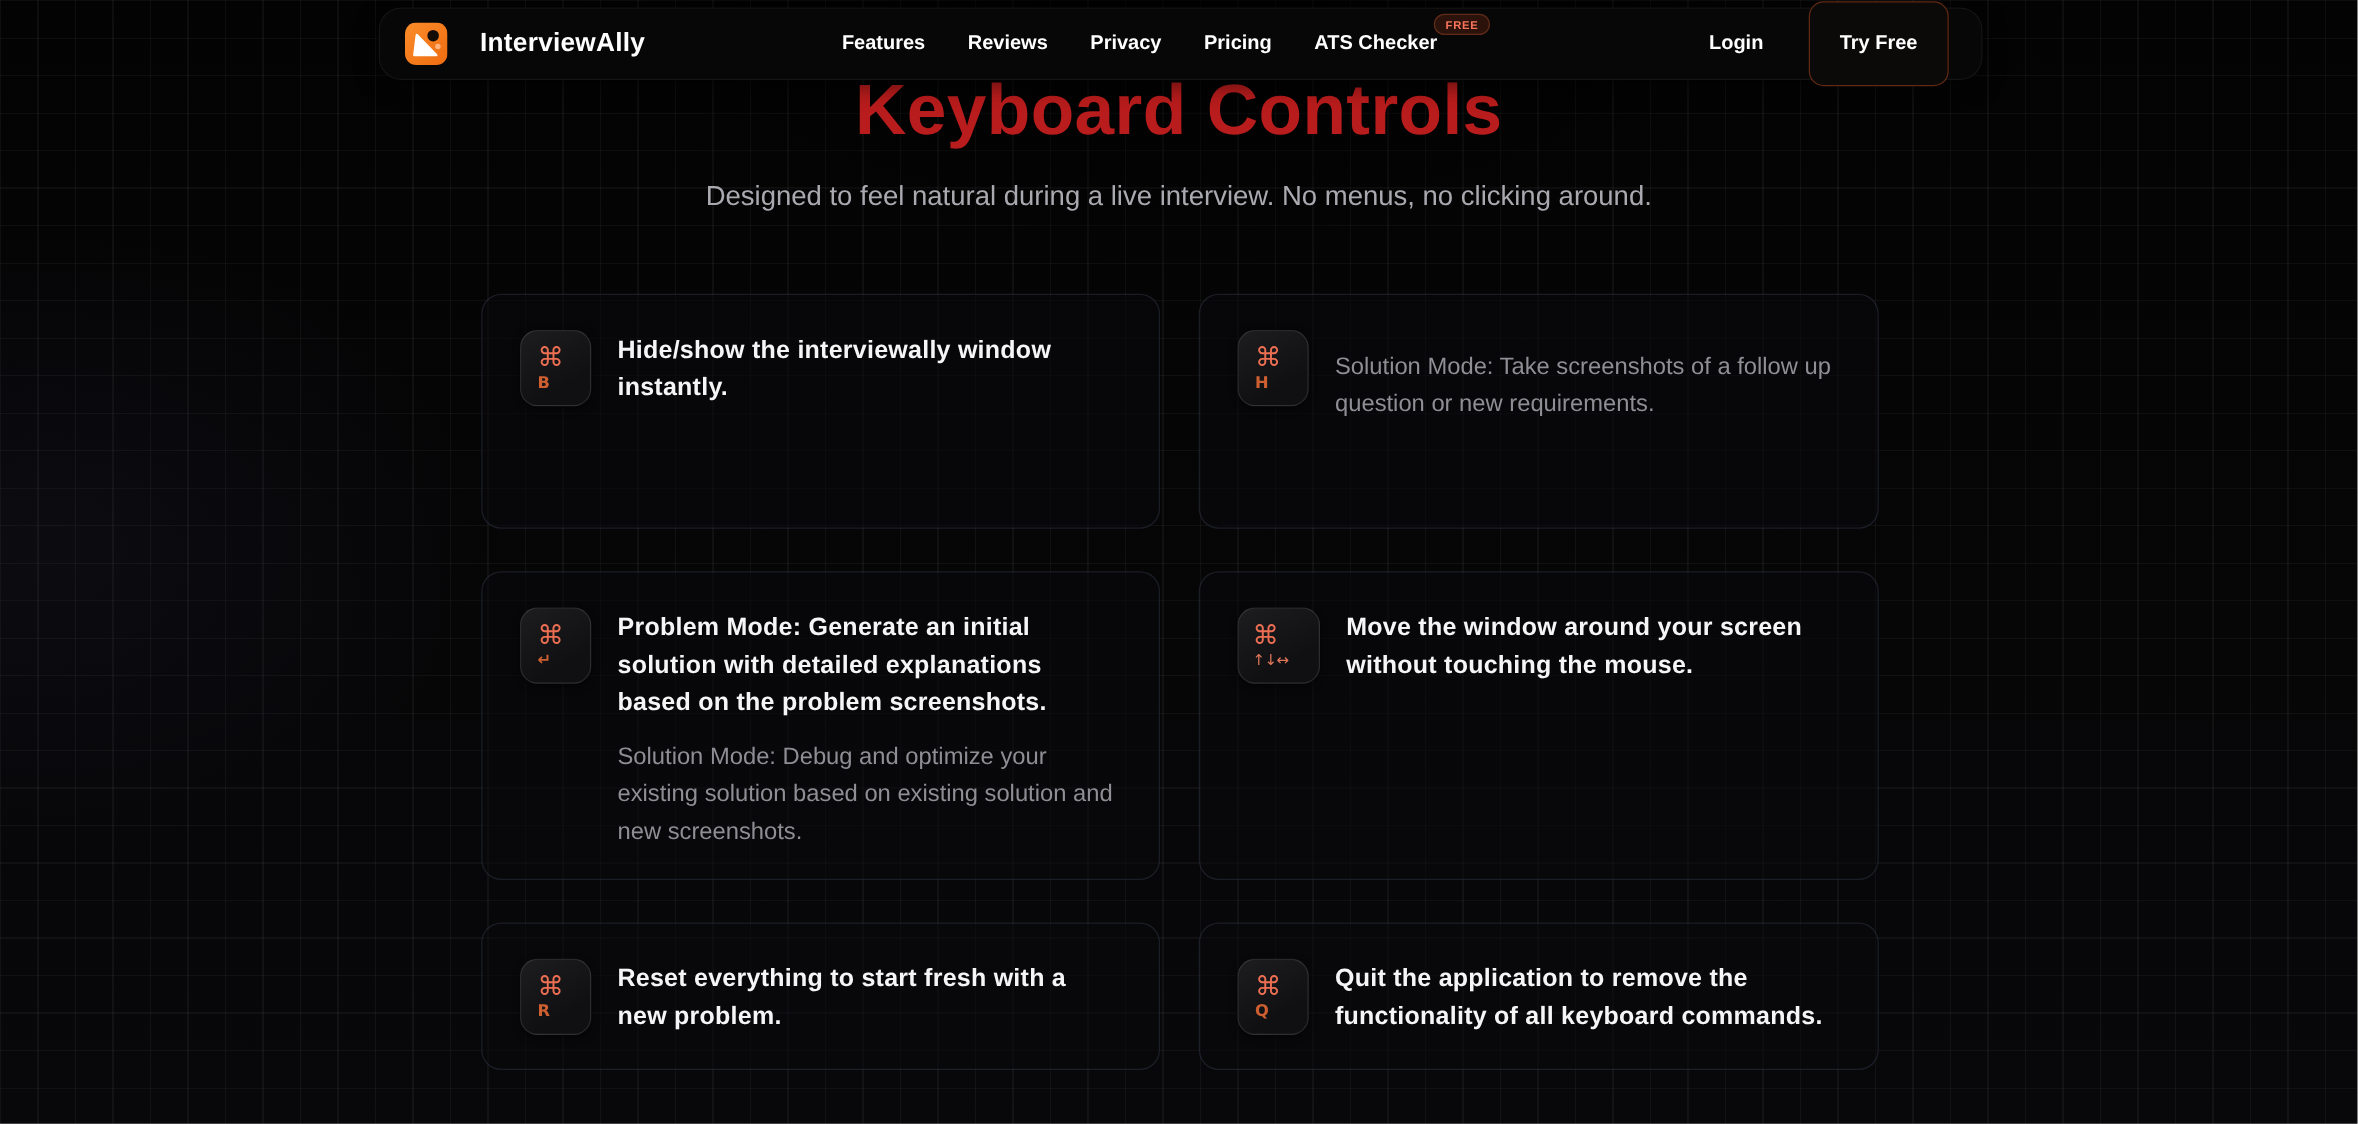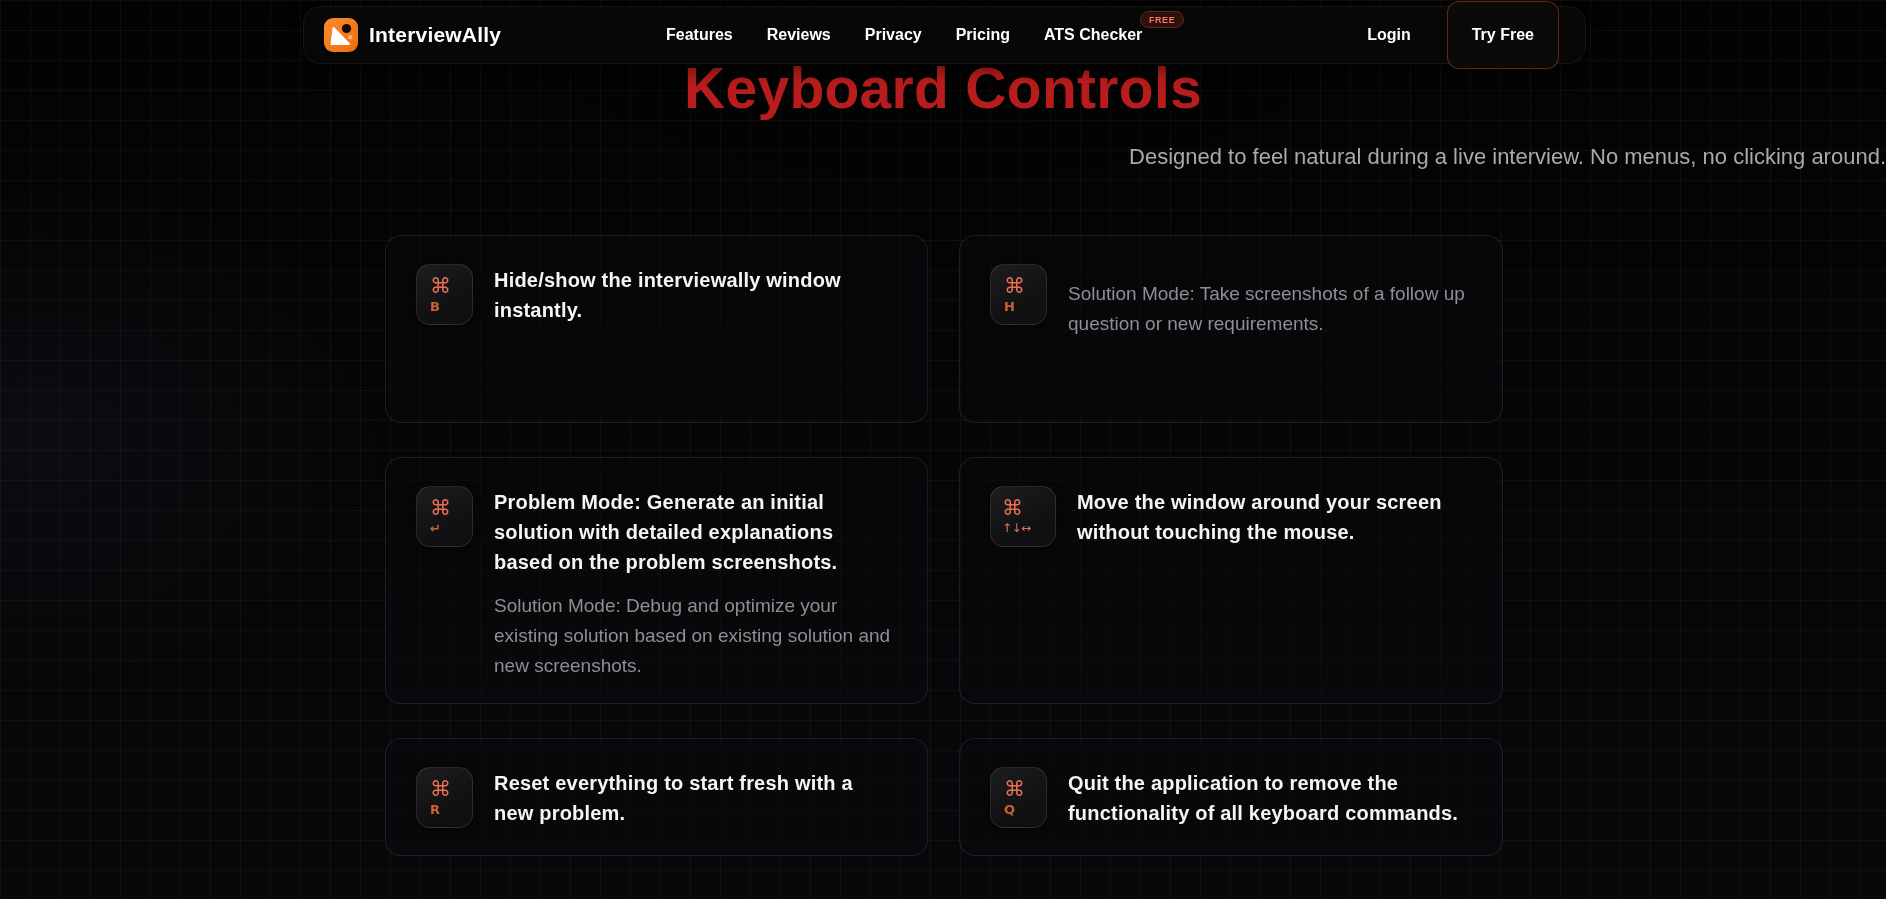--- a/index.html
+++ b/index.html
@@ -27,21 +27,21 @@
   .nav {
     position:absolute; z-index:5;
     left:303px; top:6px; width:1283px; height:58px;
     background:#070707;
     border:1px solid rgba(255,255,255,0.055);
     border-radius:18px;
     display:flex; align-items:center; justify-content:space-between;
     padding:0 26px 0 20px;
     box-shadow:0 4px 18px rgba(0,0,0,0.55);
   }
-  .nav-left { display:flex; align-items:center; gap:11px; cursor:pointer; }
+  .nav-left { display:flex; align-items:center; gap:26px; cursor:pointer; }
   .logo-box { width:34px; height:34px; display:block; }
   .brand-name { font-size:21px; font-weight:700; color:#fff; letter-spacing:0.2px; }
   .nav-menu { display:flex; align-items:center; gap:34px; margin-left:-60px; }
   .nav-item {
     font-size:16px; font-weight:600; color:#fff;
     text-decoration:none; cursor:pointer; position:relative; white-space:nowrap;
   }
   .nav-badge {
     position:absolute; top:-15px; right:-42px;
     font-size:9px; font-weight:700; letter-spacing:0.6px;
@@ -57,21 +57,21 @@
     background:#0c0a09;
     border:1px solid rgba(200,80,30,0.45);
     border-radius:12px;
     padding:24px 24px; cursor:pointer;
     font-family:inherit;
   }
 
   
   .page-header { position:absolute; z-index:2; top:56px; left:0; width:100%; text-align:center; }
   .page-title { font-size:57px; font-weight:700; color:#b91c1c; letter-spacing:0.3px; line-height:1.15; }
-  .page-subtitle { margin-top:22px; font-size:22px; font-weight:400; color:#a9a9b0;text-align:right; }
+  .page-subtitle { margin-top:22px; font-size:22px; font-weight:400; color:#a9a9b0; }
 
   
   .cards-grid {
     position:absolute; z-index:2;
     top:235px; left:385px; width:1119px;
     display:grid; grid-template-columns:543px 544px;
     column-gap:31px; row-gap:34px;
   }
   .card {
     background:rgba(10,10,13,0.55);

